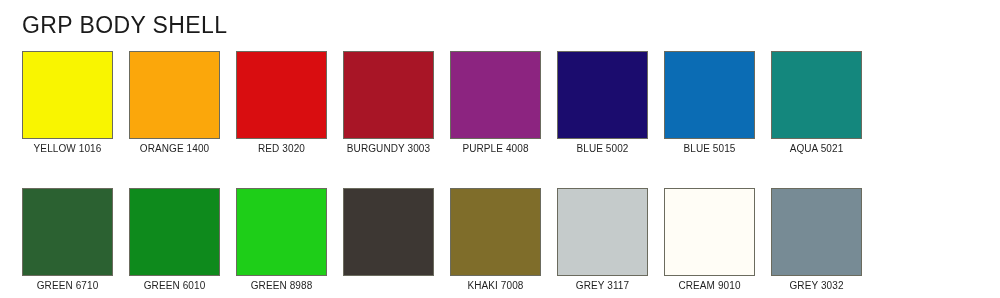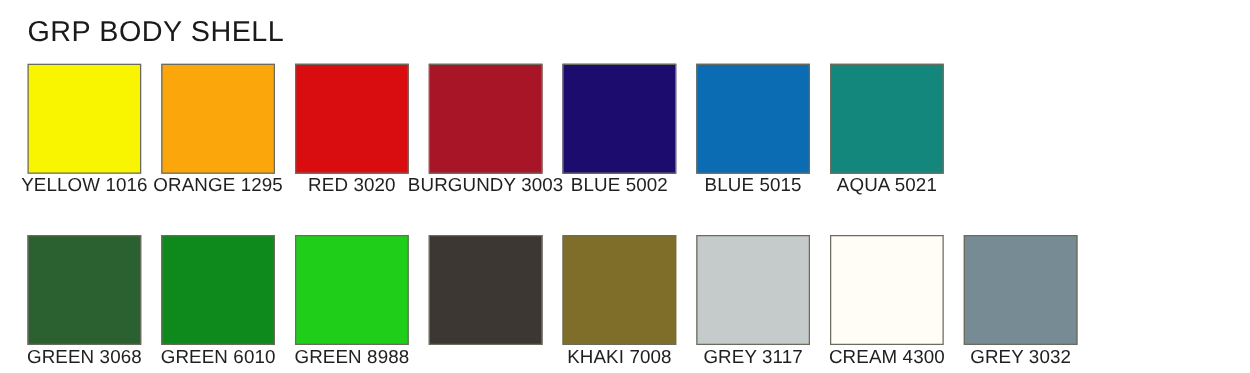--- a/index.html
+++ b/index.html
@@ -54,21 +54,21 @@
   }
   .swatch-chip {
     width: 91px;
     height: 88px;
     box-sizing: border-box;
     border: 1px solid #6b6b5e;
     display: block;
   }
   .swatch-label {
     margin-top: 3px;
-    font-size: 15px;
+    font-size: 10px;
     line-height: 14px;
     color: #1f1f1f;
     text-align: center;
     white-space: nowrap;
     letter-spacing: 0.1px;
     font-family: "Liberation Sans", sans-serif;
   }
 </style>
 </head>
 <body>
@@ -78,48 +78,52 @@
   <div class="chart-title">GRP BODY SHELL</div>
 
   <div class="swatch-grid">
     <div class="swatch-row">
       <div class="swatch-cell">
         <span class="swatch-chip" style="background-color: rgb(249, 245, 0);"></span>
         <span class="swatch-label">YELLOW 1016</span>
       </div>
       <div class="swatch-cell">
         <span class="swatch-chip" style="background-color: rgb(251, 167, 11);"></span>
-        <span class="swatch-label">ORANGE 1295</span>
+        <span class="swatch-label">ORANGE 1400</span>
       </div>
       <div class="swatch-cell">
         <span class="swatch-chip" style="background-color: rgb(217, 13, 16);"></span>
         <span class="swatch-label">RED 3020</span>
       </div>
       <div class="swatch-cell">
         <span class="swatch-chip" style="background-color: rgb(168, 21, 38);"></span>
         <span class="swatch-label">BURGUNDY 3003</span>
+      </div>
+      <div class="swatch-cell">
+        <span class="swatch-chip" style="background-color: rgb(140, 36, 128);"></span>
+        <span class="swatch-label">PURPLE 4008</span>
       </div>
       <div class="swatch-cell">
         <span class="swatch-chip" style="background-color: rgb(27, 12, 110);"></span>
         <span class="swatch-label">BLUE 5002</span>
       </div>
       <div class="swatch-cell">
         <span class="swatch-chip" style="background-color: rgb(11, 108, 180);"></span>
         <span class="swatch-label">BLUE 5015</span>
       </div>
       <div class="swatch-cell">
         <span class="swatch-chip" style="background-color: rgb(20, 135, 125);"></span>
         <span class="swatch-label">AQUA 5021</span>
       </div>
     </div>
 
     <div class="swatch-row">
       <div class="swatch-cell">
         <span class="swatch-chip" style="background-color: rgb(43, 97, 49);"></span>
-        <span class="swatch-label">GREEN 3068</span>
+        <span class="swatch-label">GREEN 6710</span>
       </div>
       <div class="swatch-cell">
         <span class="swatch-chip" style="background-color: rgb(14, 138, 28);"></span>
         <span class="swatch-label">GREEN 6010</span>
       </div>
       <div class="swatch-cell">
         <span class="swatch-chip" style="background-color: rgb(30, 206, 24);"></span>
         <span class="swatch-label">GREEN 8988</span>
       </div>
       <div class="swatch-cell">
@@ -128,21 +132,21 @@
       <div class="swatch-cell">
         <span class="swatch-chip" style="background-color: rgb(127, 109, 42);"></span>
         <span class="swatch-label">KHAKI 7008</span>
       </div>
       <div class="swatch-cell">
         <span class="swatch-chip" style="background-color: rgb(197, 203, 203);"></span>
         <span class="swatch-label">GREY 3117</span>
       </div>
       <div class="swatch-cell">
         <span class="swatch-chip" style="background-color: rgb(255, 253, 246);"></span>
-        <span class="swatch-label">CREAM 4300</span>
+        <span class="swatch-label">CREAM 9010</span>
       </div>
       <div class="swatch-cell">
         <span class="swatch-chip" style="background-color: rgb(119, 139, 149);"></span>
         <span class="swatch-label">GREY 3032</span>
       </div>
     </div>
   </div>
 
 </div>
 

